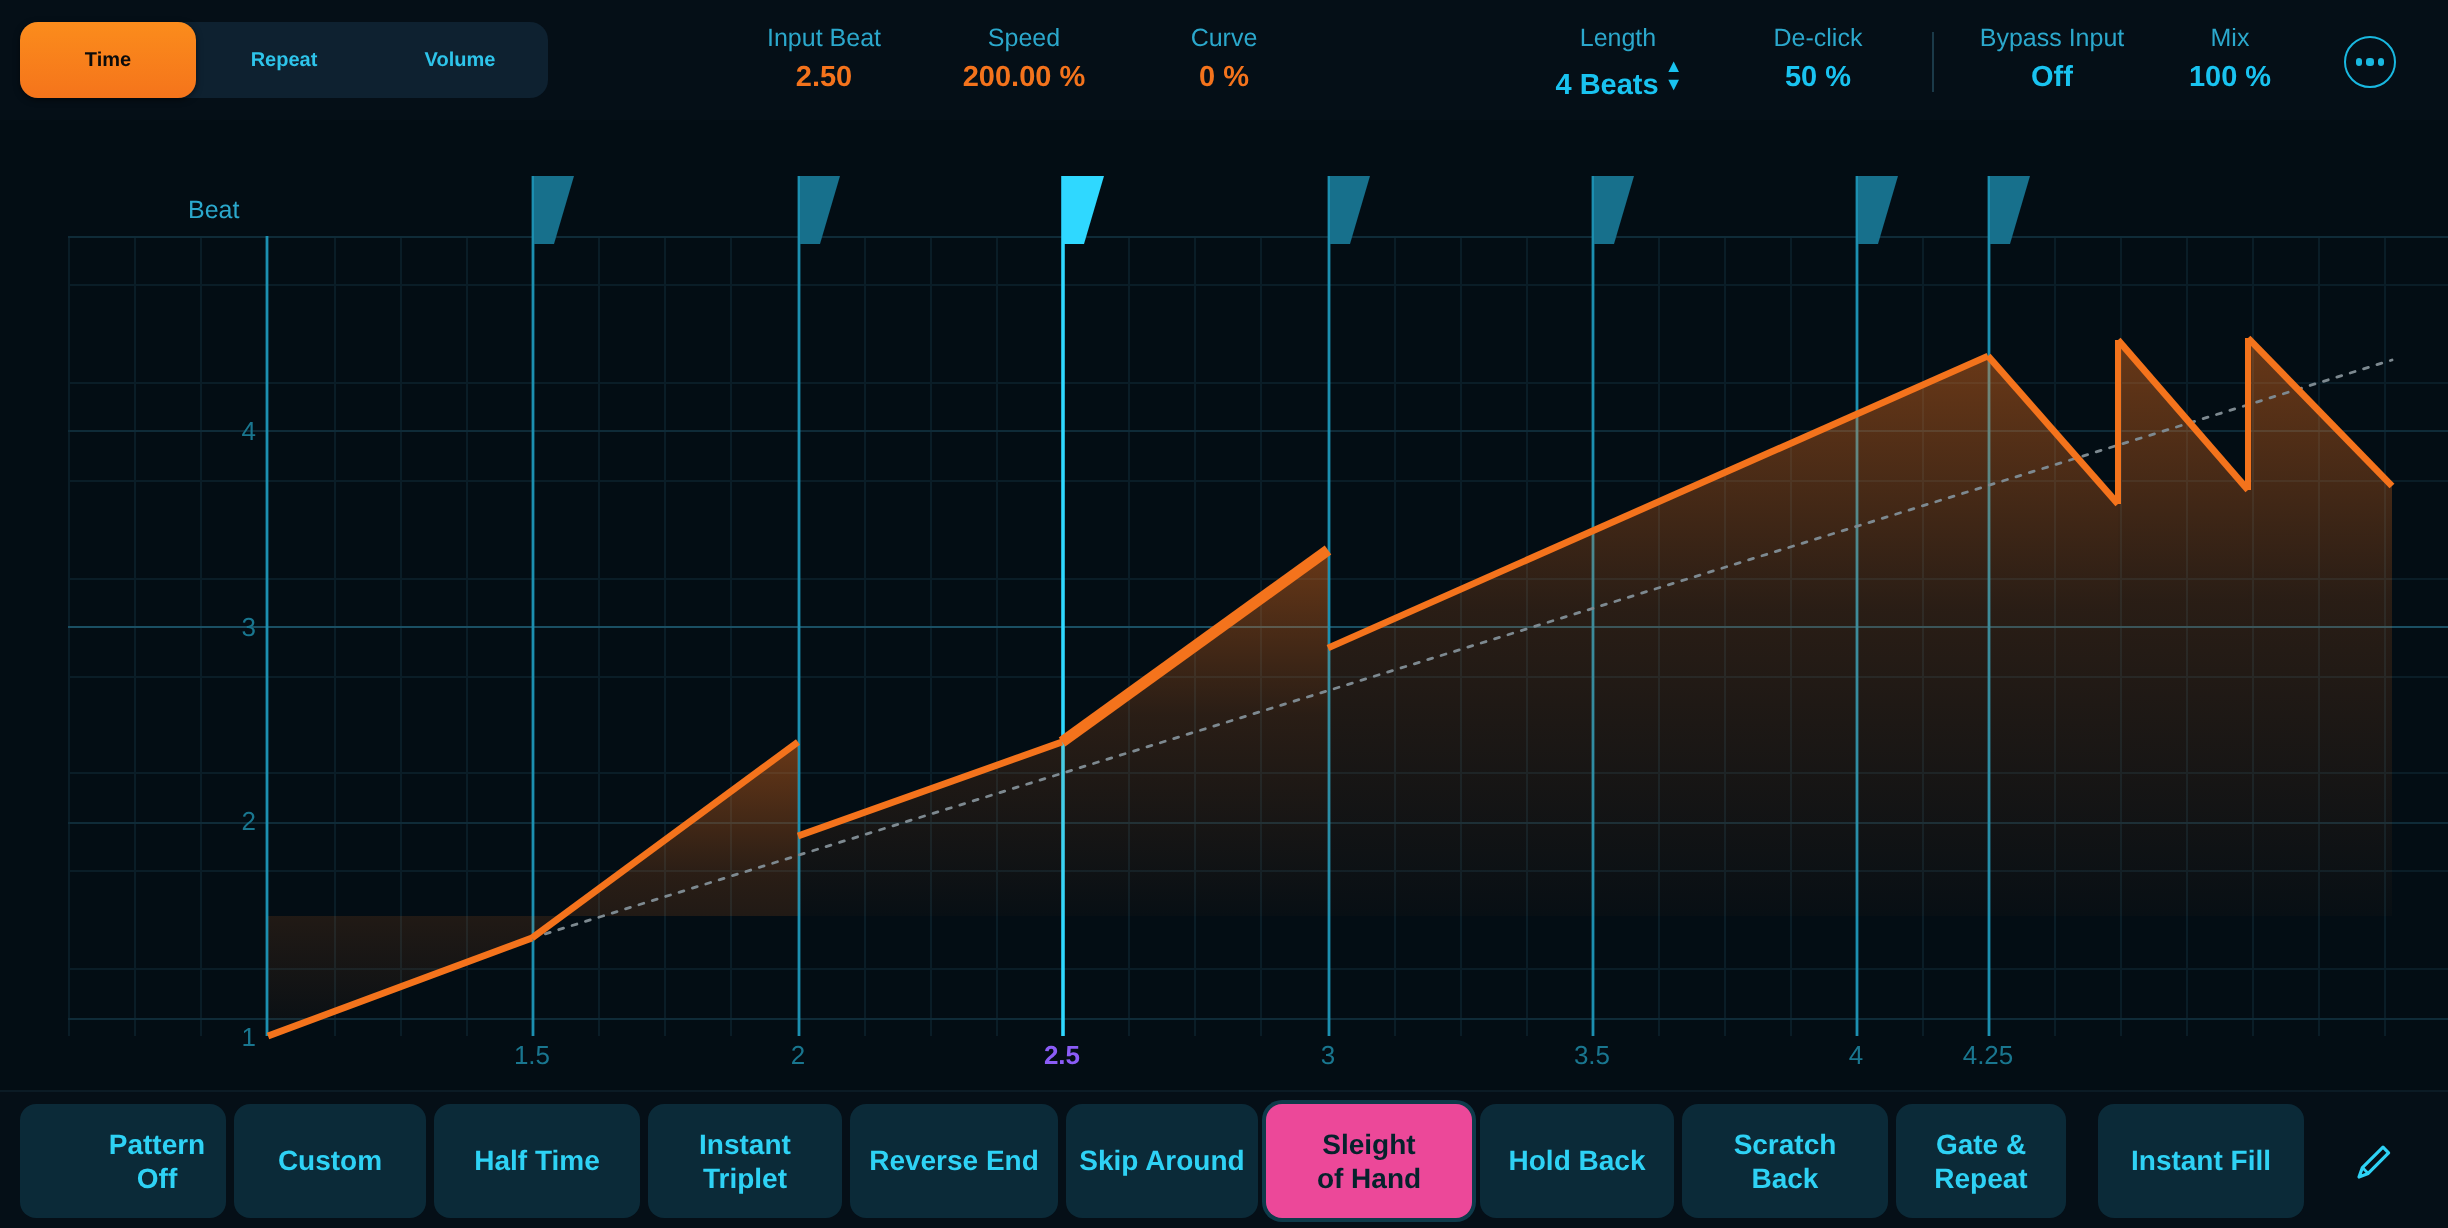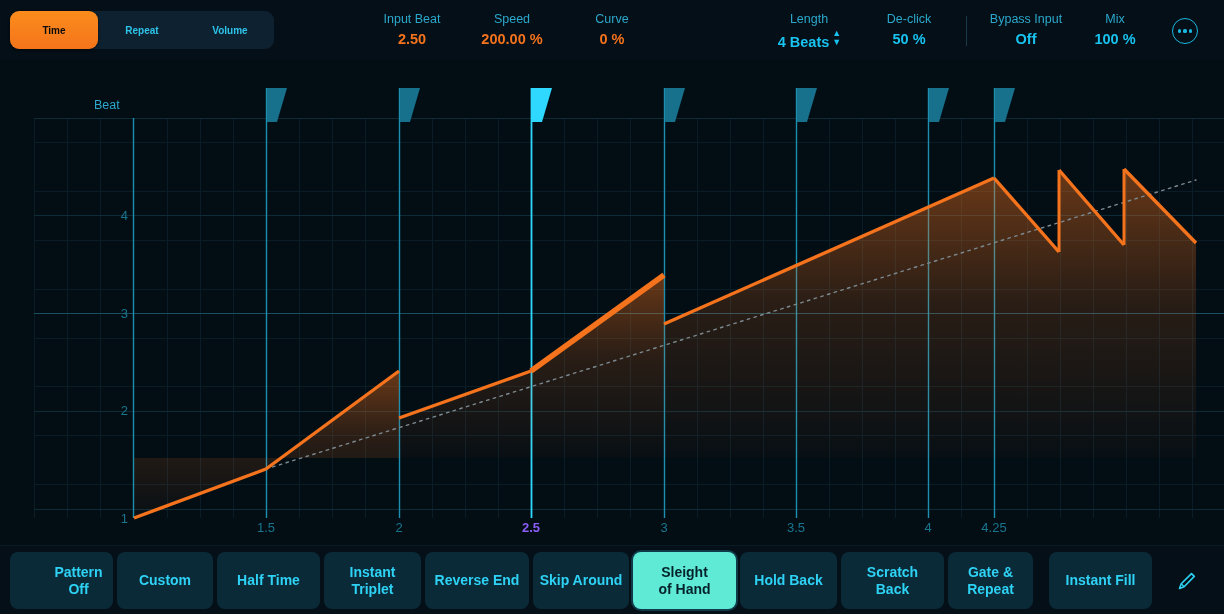--- a/index.html
+++ b/index.html
@@ -125,21 +125,21 @@
     border-radius: 8px;
     display: flex; align-items: center; justify-content: center;
     text-align: center;
     font-size: 14px; font-weight: bold;
     color: #2ed2f5;
     line-height: 17px;
     cursor: pointer; user-select: none;
     padding: 0 4px;
   }
   .preset.active {
-    background: #5eead4;
+    background: #ec4899;
     color: #05222c;
     box-shadow: 0 0 0 2px #0e3a4a;
   }
   .pencil-btn {
     position: absolute; left: 1158px; top: 6px;
     width: 58px; height: 57px;
     display: flex; align-items: center; justify-content: center;
     cursor: pointer;
   }
 </style>

